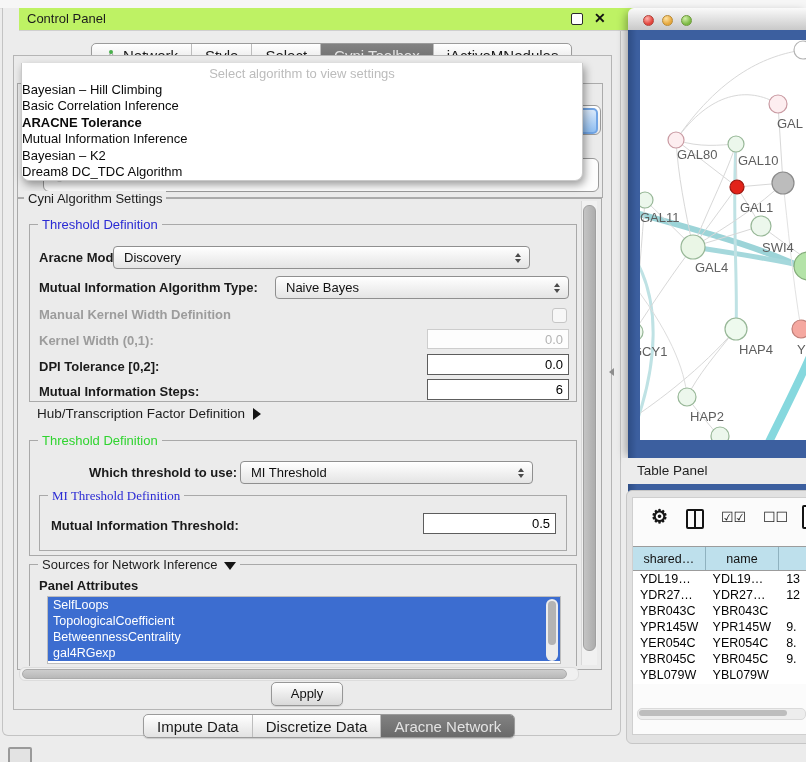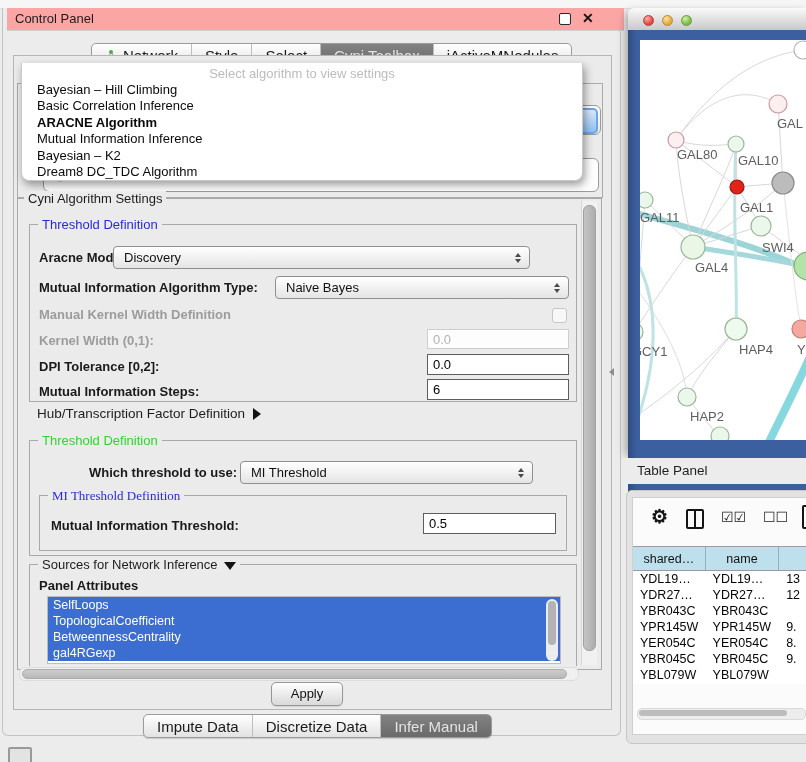--- a/index.html
+++ b/index.html
@@ -5,21 +5,21 @@
   html,body{margin:0;padding:0;}
   body{width:806px;height:762px;background:#ececec;font-family:"Liberation Sans",sans-serif;position:relative;overflow:hidden;-webkit-font-smoothing:antialiased;}
   #root{position:absolute;inset:0;}
   .abs{position:absolute;}
 
   
   #top-strip{left:0;top:0;width:806px;height:8px;background:#f6f6f6;border-bottom:1px solid #e0e0e0;}
 
   
   #cp{left:2px;top:8px;width:617px;height:727px;background:#ececec;border:1px solid #c3c3c3;border-top:none;border-radius:0 0 6px 6px;}
-  #cp-titlebar{left:4px;top:0;width:100%;height:22px;background:#fca5a5;border-bottom:1px solid #cfcfcf;}
+  #cp-titlebar{left:16px;top:0;width:100%;height:22px;background:#bef264;border-bottom:1px solid #cfcfcf;}
   #cp-title{left:8px;top:3px;font-size:13px;color:#1c1c1c;}
   #cp-float{left:552px;top:5px;width:10px;height:10px;border:1.6px solid #2a2a2a;border-radius:2px;background:#fff;}
   #cp-close{left:575px;top:2px;font-size:14px;font-weight:700;color:#111;}
 
   
   .seg-group{display:flex;border:1px solid #9b9b9b;border-radius:5px;overflow:hidden;background:linear-gradient(#ffffff,#e2e2e2);box-shadow:0 1px 1px rgba(0,0,0,.15);}
   .seg{display:flex;align-items:center;gap:5px;padding:0 13px;height:22px;font-size:15px;color:#1a1a1a;border-left:1px solid #bdbdbd;white-space:nowrap;}
   .seg:first-child{border-left:none;}
   .seg.sel{background:linear-gradient(#828282,#6a6a6a);color:#e3e3e3;}
   #cp-tabs{left:88px;top:35px;}
@@ -30,21 +30,21 @@
 
   
   #frag-group{left:14px;top:75px;width:584px;height:113px;border:1px solid #ababab;}
   #frag-combo1{left:60px;top:97px;width:536px;height:28px;border:1px solid #9a9a9a;border-radius:6px;background:linear-gradient(#fff,#e8e8e8);}
   #frag-combo1-btn{right:2px;top:2px;width:24px;height:22px;border:2px solid #71a4e4;border-radius:5px;background:linear-gradient(#d9e9fb,#90bff2);}
   #frag-combo2{left:40px;top:150px;width:556px;height:34px;border:1px solid #9a9a9a;border-radius:6px;background:#fdfdfd;font-size:13px;color:#cfcfcf;line-height:32px;padding-left:12px;box-sizing:border-box;}
 
   
   #algo-overlay{left:18px;top:55px;width:560px;height:117px;background:#ffffff;border:1px solid #c9c9c9;border-top:none;border-radius:0 0 8px 8px;box-shadow:2px 4px 9px rgba(0,0,0,.38);overflow:hidden;}
   #algo-placeholder{width:100%;text-align:center;color:#bcbcbc;font-size:13px;height:17px;line-height:17px;margin-top:2px;}
-  .algo-item{font-size:13px;color:#0a0a0a;height:16.4px;line-height:16.4px;padding-left:15px;}
+  .algo-item{font-size:13px;color:#0a0a0a;height:16.4px;line-height:16.4px;padding-left:0;}
   .algo-item.sel{font-weight:700;}
 
   
   .group{border:1px solid #a9a9a9;}
   .legend{position:absolute;top:-8px;left:8px;background:#ebebeb;padding:0 4px;font-size:13px;white-space:nowrap;}
   .legend.blue{color:#2a2ad4;}
   .legend.green{color:#2fd42f;}
   .legend.black{color:#1d1d1d;}
 
   #settings-group{left:14px;top:190px;width:583px;height:470px;}
@@ -58,21 +58,21 @@
 
   .lbl{font-size:13px;font-weight:700;color:#1a1a1a;white-space:nowrap;}
   .lbl.dis{color:#9c9c9c;}
 
   .combo{display:flex;align-items:center;border:1px solid #8f8f8f;border-radius:4px;background:linear-gradient(#ffffff,#e4e4e4);font-size:13px;color:#111;padding-left:10px;box-sizing:border-box;box-shadow:0 1px 0 rgba(255,255,255,.7) inset;}
   .stepper{position:absolute;right:8px;top:50%;transform:translateY(-50%);display:flex;flex-direction:column;gap:2px;}
   .stepper i{width:0;height:0;border-left:3.5px solid transparent;border-right:3.5px solid transparent;display:block;}
   .stepper .up{border-bottom:4px solid #4a4a4a;}
   .stepper .dn{border-top:4px solid #4a4a4a;}
 
-  .tin{box-sizing:border-box;border:1px solid #5d5d5d;background:#fff;font-size:13px;color:#000;text-align:left;padding:0 5px;line-height:19px;}
+  .tin{box-sizing:border-box;border:1px solid #5d5d5d;background:#fff;font-size:13px;color:#000;text-align:right;padding:0 5px;line-height:19px;}
   .tin.dis{border:1px solid #cdcdcd;background:#fdfdfd;color:#b3b3b3;}
 
   #chk-manual{left:549px;top:300px;width:13px;height:13px;border:1.5px solid #c6c6c6;border-radius:3px;background:#f7f7f7;}
 
   .tri-right{display:inline-block;width:0;height:0;border-top:6px solid transparent;border-bottom:6px solid transparent;border-left:8px solid #141414;vertical-align:middle;margin-left:8px;}
   .tri-down{display:inline-block;width:0;height:0;border-left:6px solid transparent;border-right:6px solid transparent;border-top:8px solid #141414;vertical-align:middle;margin-left:6px;}
 
   #hub-row{left:34px;top:398px;font-size:13.5px;color:#1d1d1d;}
 
   #threshold-group{left:26px;top:432px;width:546px;height:114px;}
@@ -172,21 +172,21 @@
     <div id="frag-combo1" class="abs">
       <div id="frag-combo1-btn" class="abs"></div>
     </div>
     <div id="frag-combo2" class="abs">gal-filtered sif default node</div>
 
     <div id="algo-overlay" class="abs">
       <div id="algo-placeholder">Select algorithm to view settings</div>
       <div id="algo-items">
           <div class="algo-item">Bayesian – Hill Climbing</div>
           <div class="algo-item">Basic Correlation Inference</div>
-          <div class="algo-item sel">ARACNE Algorithm</div>
+          <div class="algo-item sel">ARACNE Tolerance</div>
           <div class="algo-item">Mutual Information Inference</div>
           <div class="algo-item">Bayesian – K2</div>
           <div class="algo-item">Dream8 DC_TDC Algorithm</div>
         </div>
     </div>
 
     <div id="settings-group" class="abs group">
       <span class="legend black" id="settings-legend">Cyni Algorithm Settings</span>
     </div>
     <div id="set-vscroll" class="abs"></div>
@@ -261,21 +261,21 @@
     <div id="apply-btn" class="abs">Apply</div>
 
     <div id="cp-bottom-tabs" class="abs seg-group">
       <div class="seg">
           <span>Impute Data</span>
         </div>
       <div class="seg">
           <span>Discretize Data</span>
         </div>
       <div class="seg sel">
-          <span>Infer Manual</span>
+          <span>Aracne Network</span>
         </div>
     </div>
   </div>
 
   <div id="split-arrow" class="abs"></div>
 
   <div id="net-win" class="abs">
     <div id="net-titlebar" class="abs">
       <span id="light-red" class="light"></span>
       <span id="light-yellow" class="light"></span>

